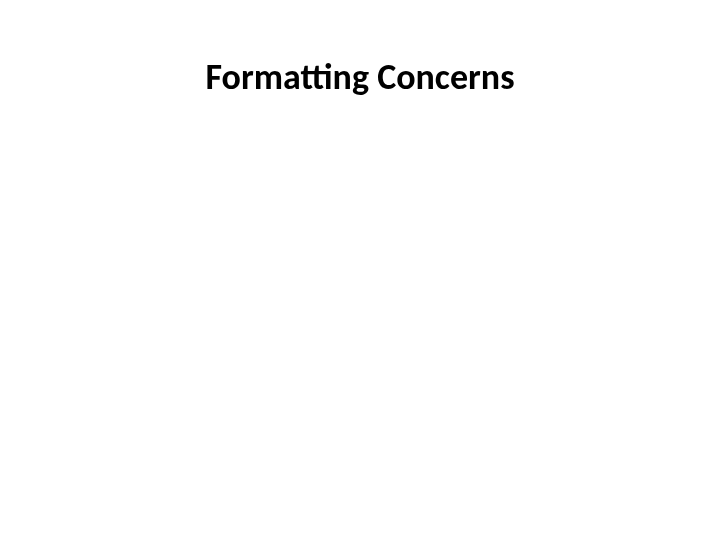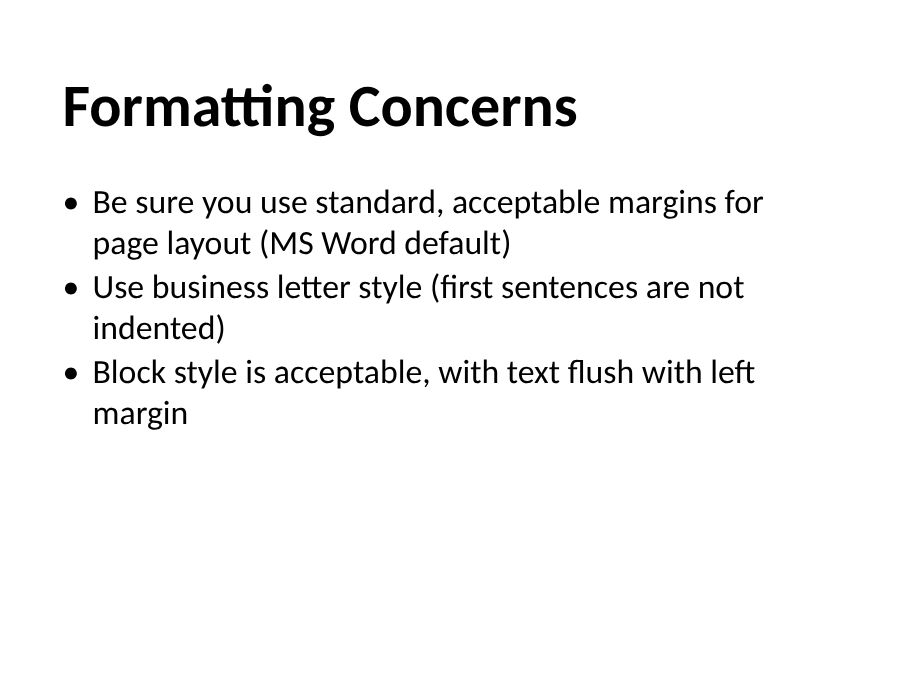--- a/index.html
+++ b/index.html
@@ -10,22 +10,23 @@
       font-family: Calibri, "Segoe UI", Arial, sans-serif;
       color: #000000;
       overflow: hidden;
     }
     .slide {
       width: 100%;
       height: 100%;
       padding: 55px 50px 0 50px;
     }
     .title {
-      font-size: 48px;
+      font-size: 36px;
       font-weight: 700;
+      text-align: center;
       margin-bottom: 32px;
     }
     .bullets {
       list-style: none;
       font-size: 27px;
       line-height: 1.22;
     }
     .bullets li {
       position: relative;
       padding-left: 24px;
@@ -36,18 +37,13 @@
       position: absolute;
       left: 0;
       top: 0;
     }
   </style>
 </head>
 <body>
 
 <div class="slide">
   <h1 class="title">Formatting Concerns</h1>
-  <ul class="bullets">
-    <li>Be sure you use standard, acceptable margins for page layout (MS Word default)</li>
-    <li>Use business letter style (first sentences are not indented)</li>
-    <li>Block style is acceptable, with text flush with left margin</li>
-  </ul>
 </div>
 
 </body></html>

